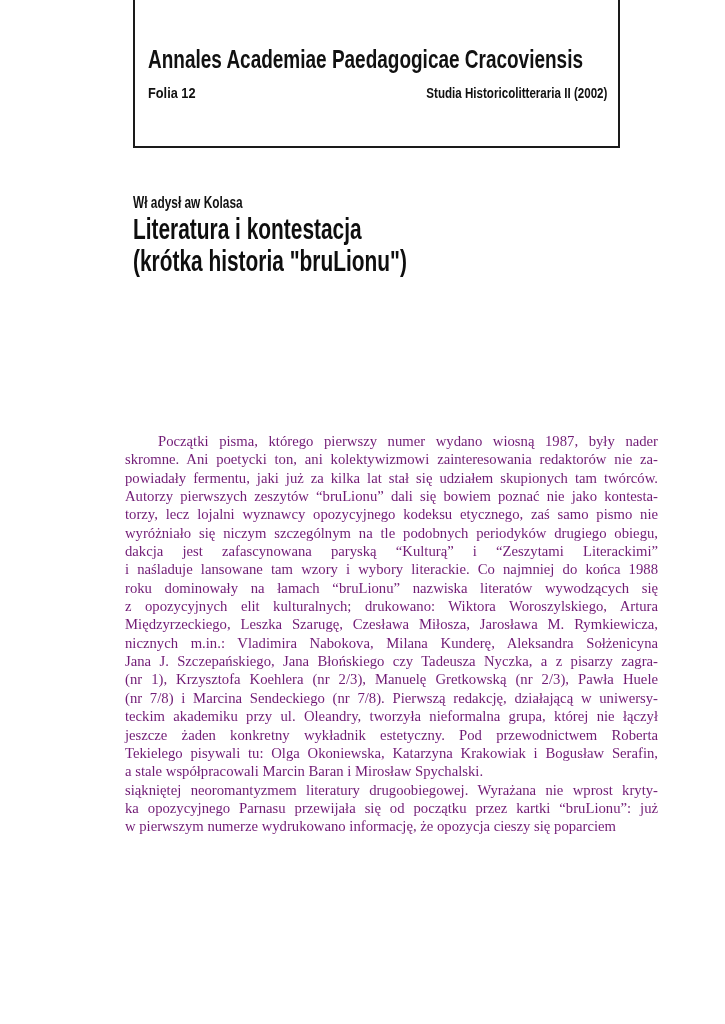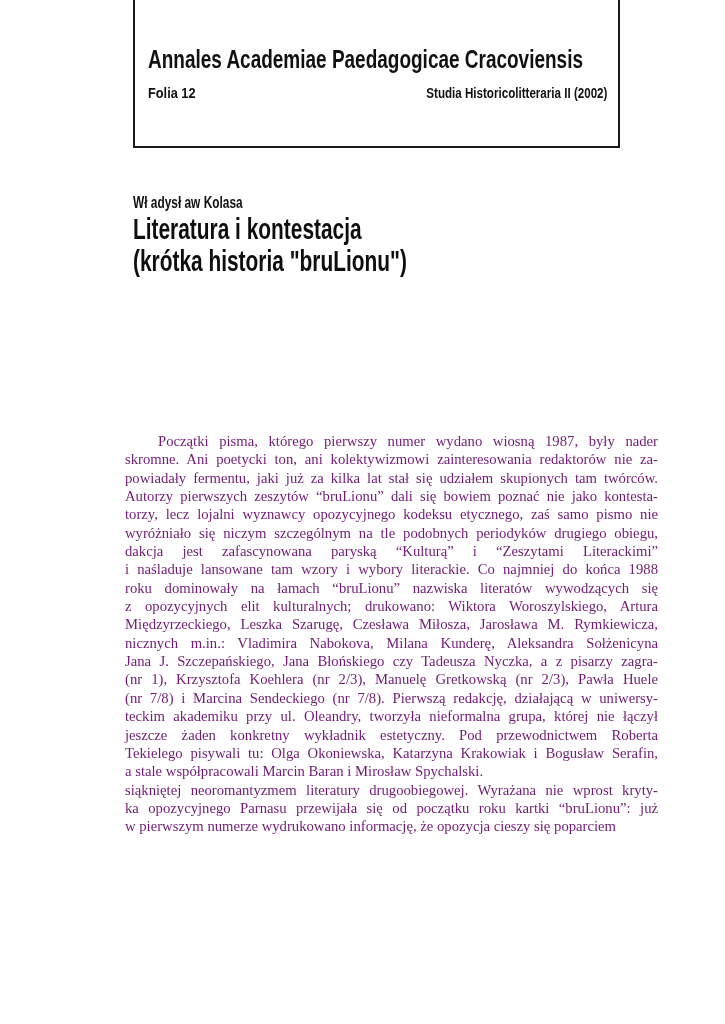--- a/index.html
+++ b/index.html
@@ -144,17 +144,17 @@
       <div class="line">Międzyrzeckiego, Leszka Szarugę, Czesława Miłosza, Jarosława M. Rymkiewicza,</div>
       <div class="line">nicznych m.in.: Vladimira Nabokova, Milana Kunderę, Aleksandra Sołżenicyna</div>
       <div class="line">Jana J. Szczepańskiego, Jana Błońskiego czy Tadeusza Nyczka, a z pisarzy zagra-</div>
       <div class="line">(nr 1), Krzysztofa Koehlera (nr 2/3), Manuelę Gretkowską (nr 2/3), Pawła Huele</div>
       <div class="line">(nr 7/8) i Marcina Sendeckiego (nr 7/8). Pierwszą redakcję, działającą w uniwersy-</div>
       <div class="line">teckim akademiku przy ul. Oleandry, tworzyła nieformalna grupa, której nie łączył</div>
       <div class="line">jeszcze żaden konkretny wykładnik estetyczny. Pod przewodnictwem Roberta</div>
       <div class="line">Tekielego pisywali tu: Olga Okoniewska, Katarzyna Krakowiak i Bogusław Serafin,</div>
       <div class="line last">a stale współpracowali Marcin Baran i Mirosław Spychalski.</div>
       <div class="line">siąkniętej neoromantyzmem literatury drugoobiegowej. Wyrażana nie wprost kryty-</div>
-      <div class="line">ka opozycyjnego Parnasu przewijała się od początku roku kartki “bruLionu”: już</div>
+      <div class="line">ka opozycyjnego Parnasu przewijała się od początku przez kartki “bruLionu”: już</div>
       <div class="line last">w pierwszym numerze wydrukowano informację, że opozycja cieszy się poparciem</div>
     </div>
 
 </div>
 
 </body></html>

